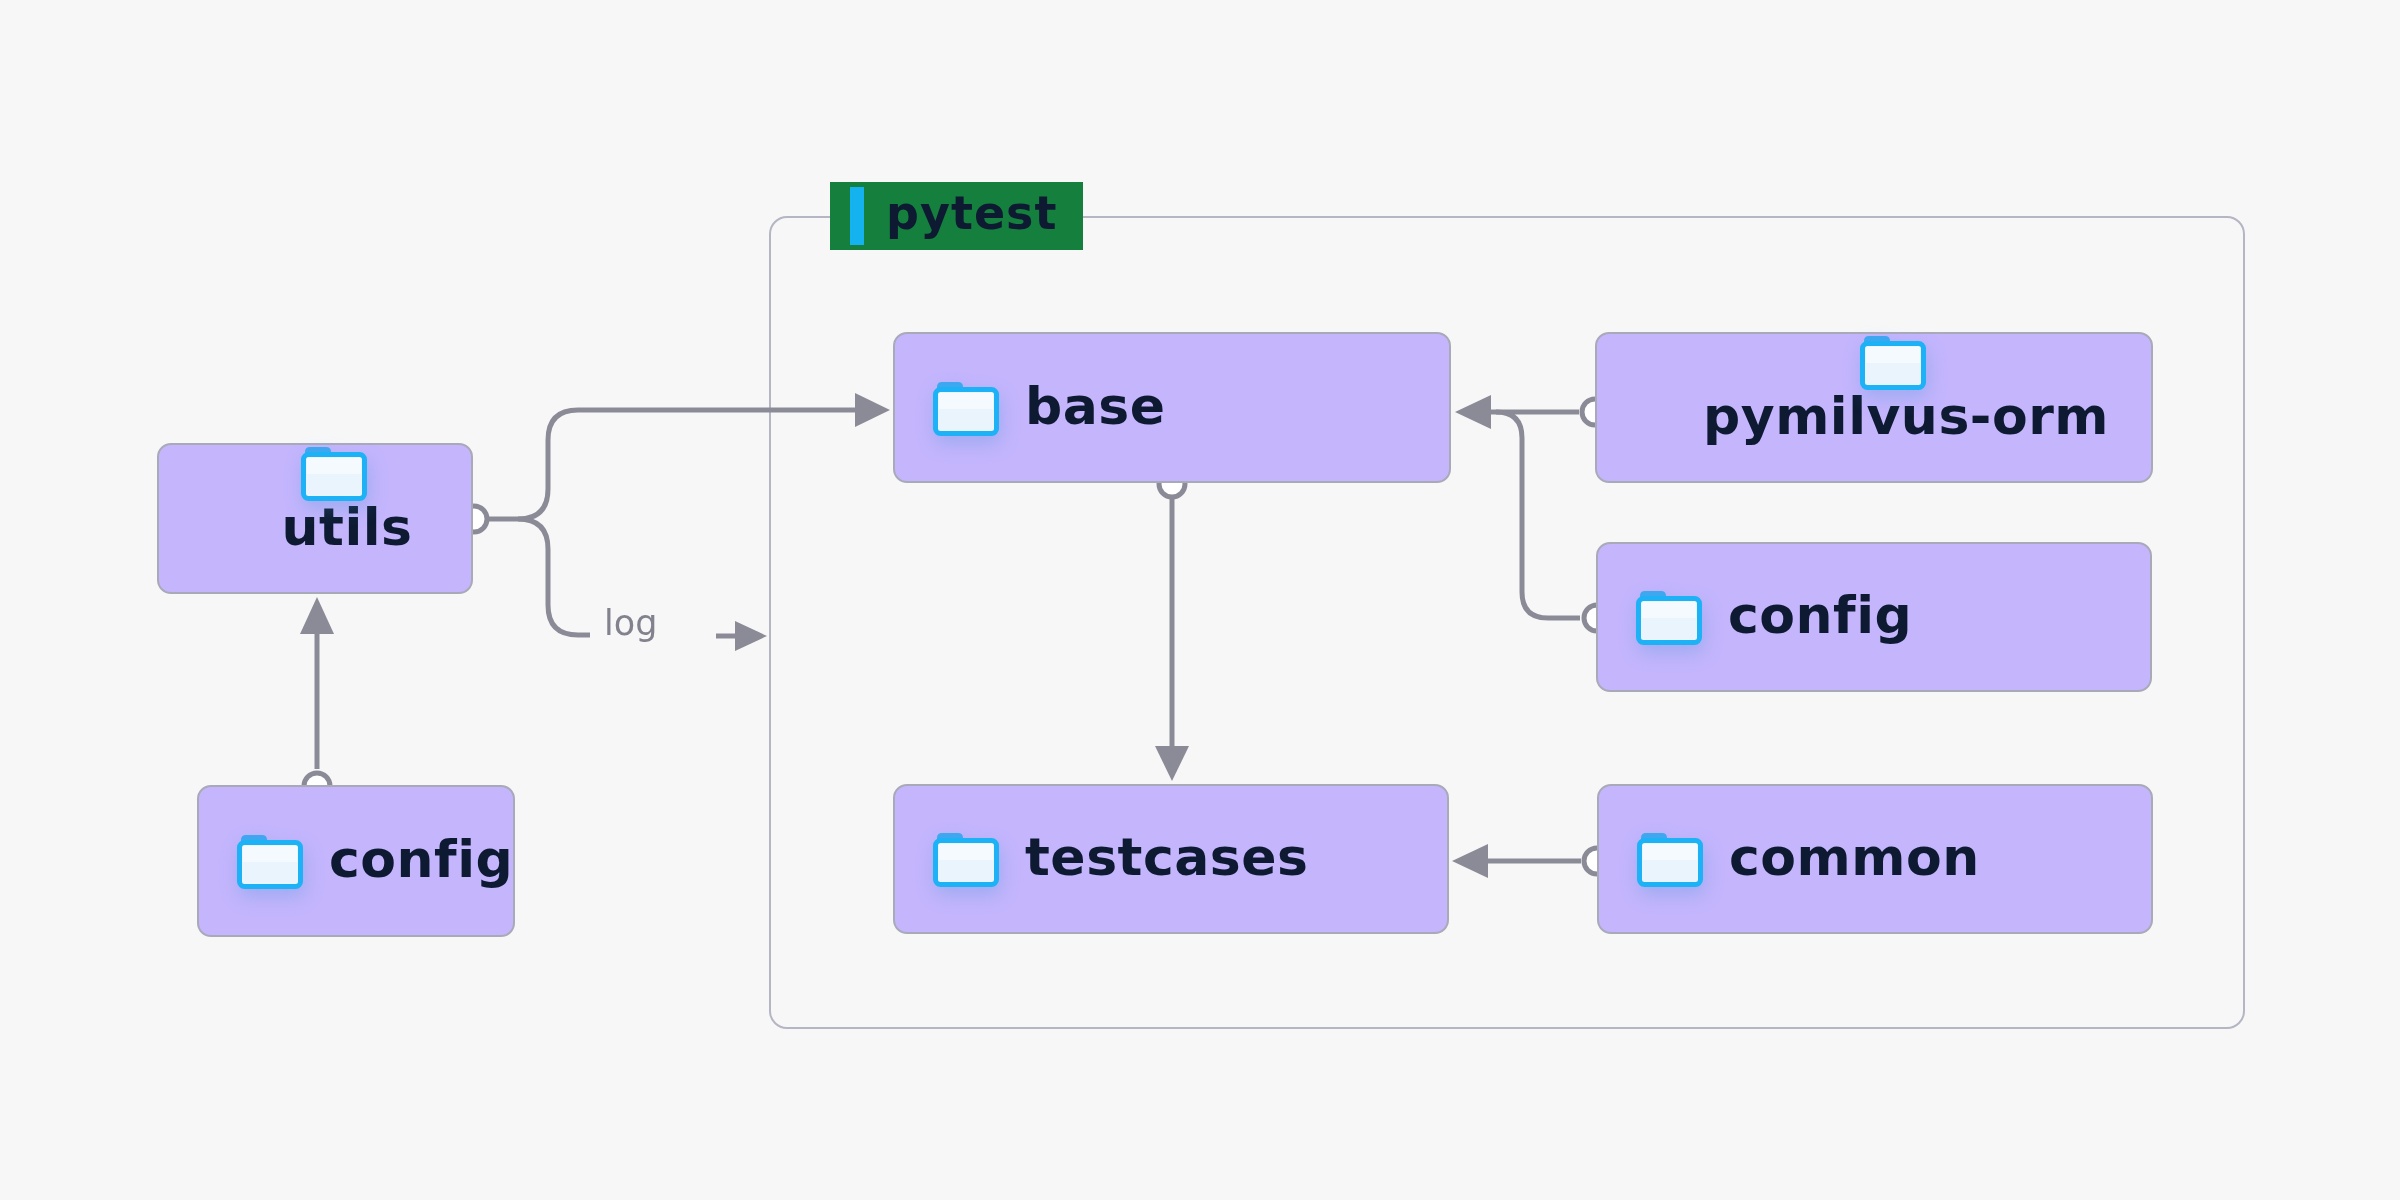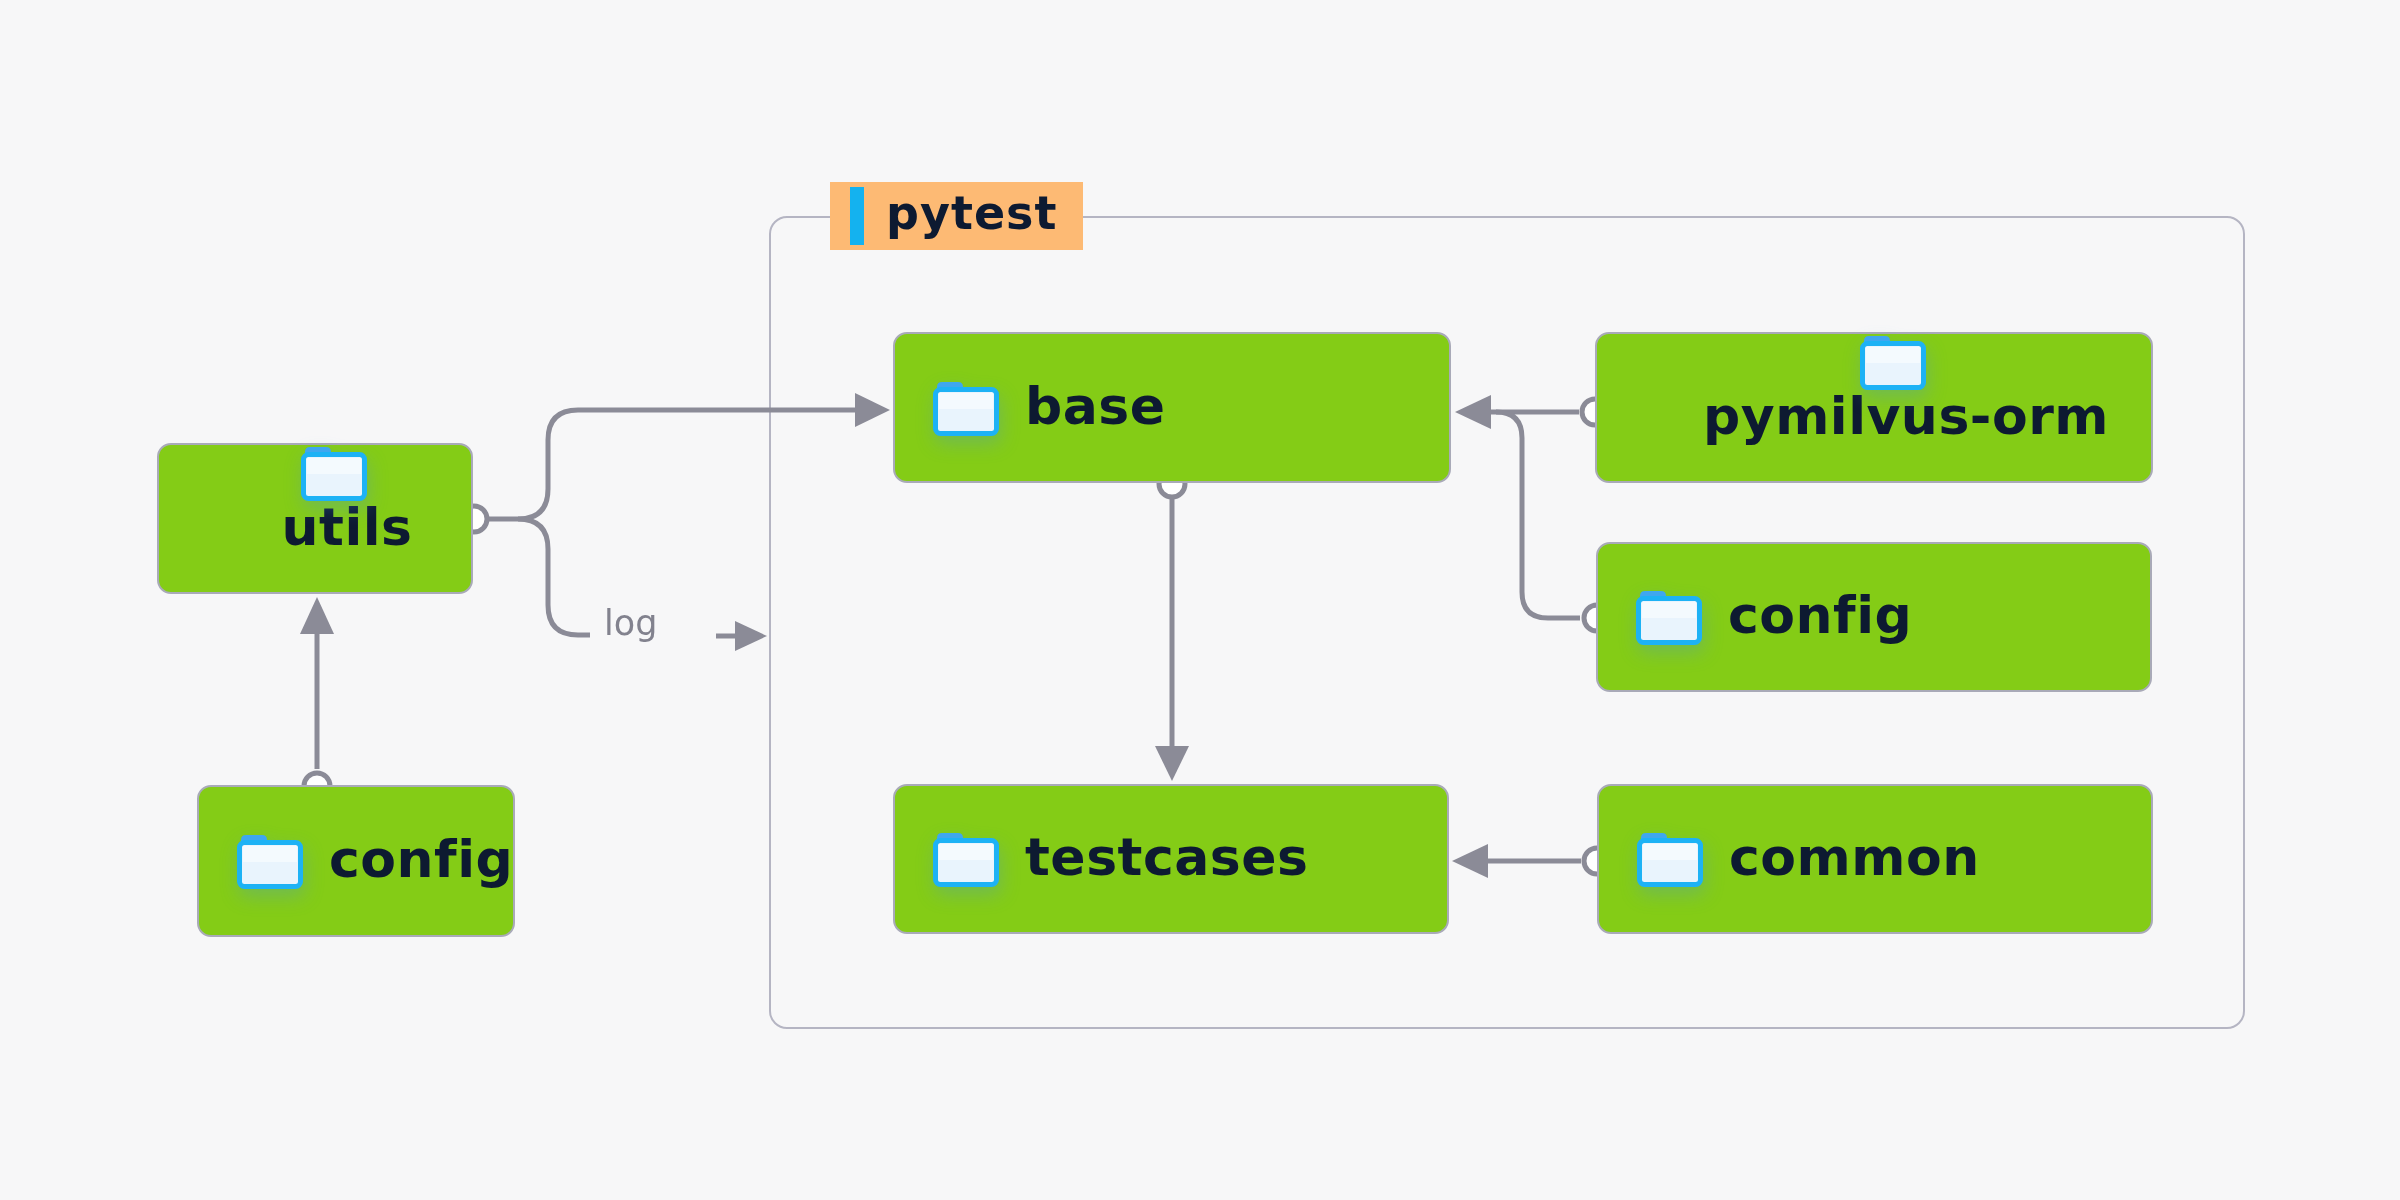--- a/index.html
+++ b/index.html
@@ -13,34 +13,34 @@
 
   
   .group-outline{
     position:absolute;left:769px;top:216px;width:1476px;height:813px;
     border:2px solid #b5b5c3;border-radius:18px;
     box-sizing:border-box;background:transparent;
   }
   .group-label{
     position:absolute;left:830px;top:182px;height:68px;
     display:flex;align-items:center;
-    background:#fdba74;padding:0 26px 0 20px;
+    background:#15803d;padding:0 26px 0 20px;
   }
   .accent-bar{
     width:14px;height:58px;background:#14b2ef;margin-right:22px;flex:none;
   }
   .group-label-text{
     font-size:46px;font-weight:700;color:#0d1a31;letter-spacing:1px;line-height:1;
     padding-bottom:6px;
   }
 
   
   .node{
     position:absolute;box-sizing:border-box;
-    background:#84cc16;border:2px solid #a9aab8;border-radius:14px;
+    background:#c4b5fd;border:2px solid #a9aab8;border-radius:14px;
     display:flex;align-items:center;padding-left:38px;
   }
   .node-label{
     font-size:52px;font-weight:700;color:#0d1a31;letter-spacing:0.5px;
     margin-left:26px;line-height:1;white-space:nowrap;padding-bottom:4px;
   }
   .folder{width:66px;height:56px;flex:none;
     filter:drop-shadow(2px 8px 9px rgba(70,150,215,0.30));}
 
   .n-utils{left:157px;top:443px;width:316px;height:151px;flex-direction:column;}

